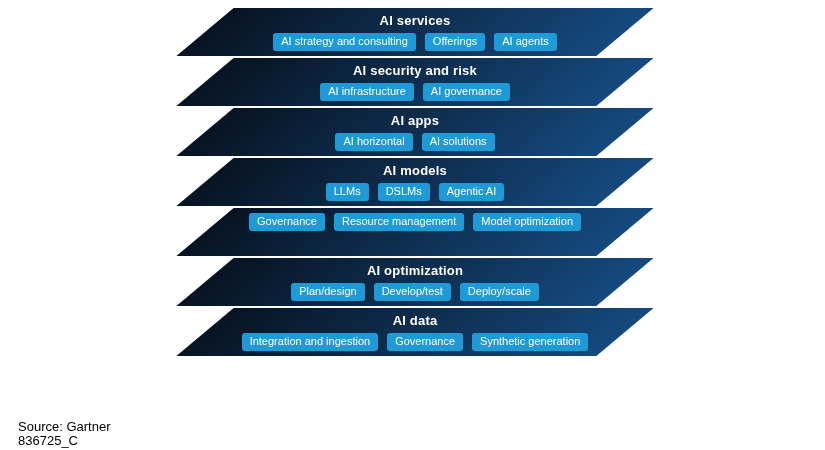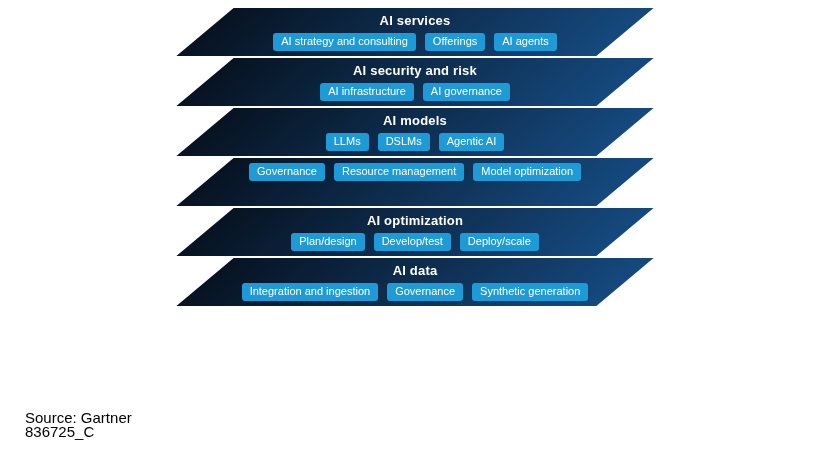--- a/index.html
+++ b/index.html
@@ -64,25 +64,24 @@
     font-size: 11px;
     line-height: 13px;
     padding: 2px 8px 3px 8px;
     border-radius: 3px;
     white-space: nowrap;
     text-align: center;
   }
   .footer {
     position: absolute;
     left: 18px;
-    bottom: 11px;
+    bottom: 2px;
     color: #000000;
-    font-size: 15px;
+    font-size: 13px;
     line-height: 14px;
-    margin-left: 7px;
   }
 </style>
 </head>
 <body>
 
 <div id="canvas">
   <div class="stack">
       <div class="layer">
         <div class="layer-bg"></div>
         <div class="layer-content">
@@ -94,20 +93,30 @@
           </div>
         </div>
       </div>
       <div class="layer">
         <div class="layer-bg"></div>
         <div class="layer-content">
           <div class="layer-title">AI security and risk</div>
           <div class="chip-row">
             <span class="chip">AI infrastructure</span>
             <span class="chip">AI governance</span>
+          </div>
+        </div>
+      </div>
+      <div class="layer">
+        <div class="layer-bg"></div>
+        <div class="layer-content">
+          <div class="layer-title">AI apps</div>
+          <div class="chip-row">
+            <span class="chip">AI horizontal</span>
+            <span class="chip">AI solutions</span>
           </div>
         </div>
       </div>
       <div class="layer">
         <div class="layer-bg"></div>
         <div class="layer-content">
           <div class="layer-title">AI models</div>
           <div class="chip-row">
             <span class="chip">LLMs</span>
             <span class="chip">DSLMs</span>

